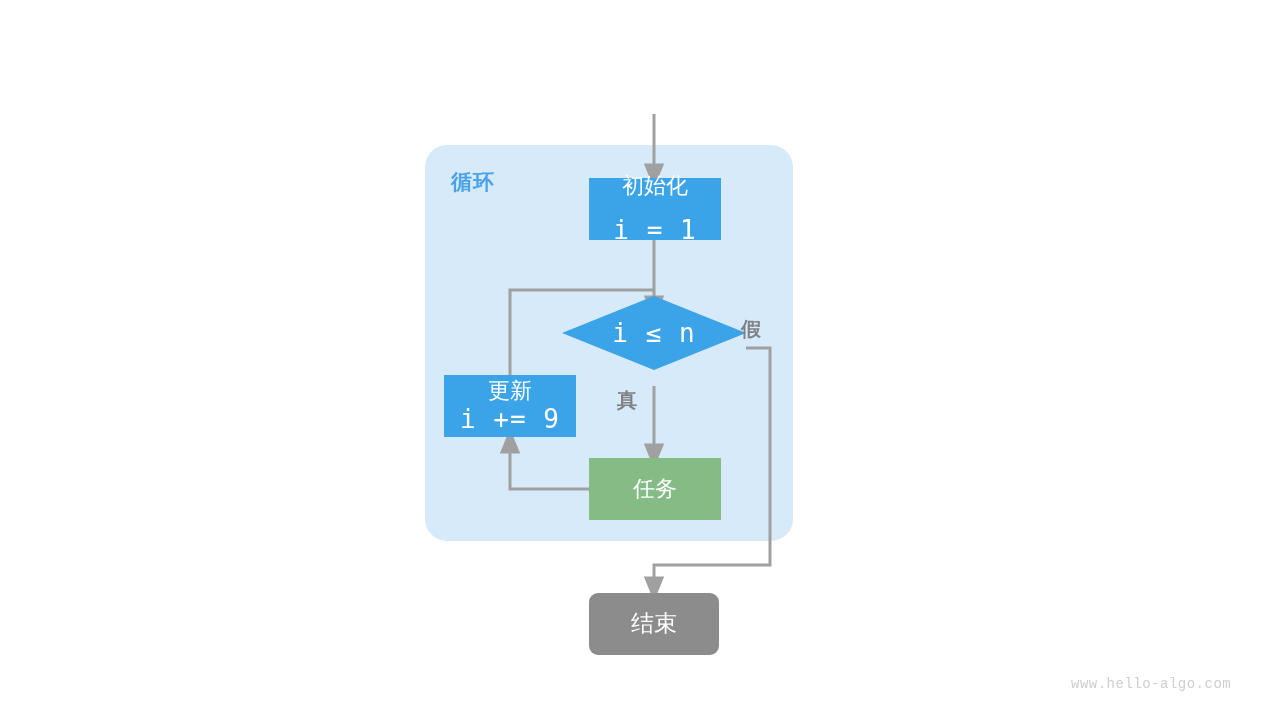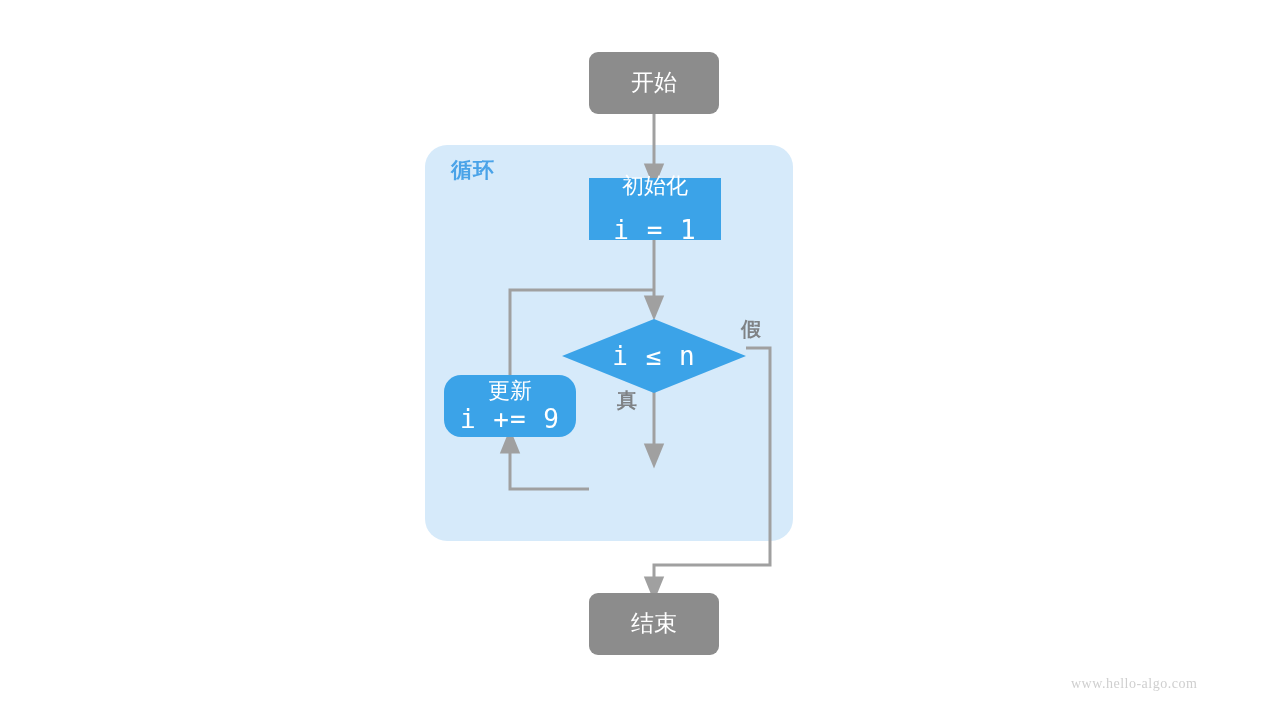--- a/index.html
+++ b/index.html
@@ -34,21 +34,21 @@
     left: 425px;
     top: 145px;
     width: 368px;
     height: 396px;
     background: #d6eafa;
     border-radius: 22px;
   }
   .loop-title {
     position: absolute;
     left: 451px;
-    top: 156px;
+    top: 168px;
     font-size: 21px;
     font-weight: bold;
     color: #4aa3e8;
     letter-spacing: 1px;
     white-space: nowrap;
     text-align: right;
   }
 
   
   .node {
@@ -84,34 +84,34 @@
   #node-start { left: 589px; top: 52px; }
   #node-end   { left: 589px; top: 593px; }
 
   
   .process {
     background: #3ba3e8;
     width: 132px;
     height: 62px;
   }
   #node-init   { left: 589px; top: 178px; gap: 16px; }
-  #node-update { left: 444px; top: 375px; border-radius: 17px; }
+  #node-update { left: 444px; top: 375px; }
 
   
   .task {
     background: #85bb85;
     width: 132px;
     height: 62px;
   }
   #node-task { left: 589px; top: 458px; }
 
   
   #node-decision {
     left: 562px;
-    top: 319px;
+    top: 296px;
     width: 184px;
     height: 74px;
     background: transparent;
   }
   #node-decision .diamond-shape {
     position: absolute;
     left: 0;
     top: 0;
     width: 184px;
     height: 74px;
@@ -132,21 +132,21 @@
     white-space: nowrap;
   }
   #label-true  { left: 617px; top: 387px; }
   #label-false { left: 741px; top: 316px; }
 
   
   #watermark {
     position: absolute;
     left: 1071px;
     top: 676px;
-    font-family: Liberation Serif, serif;
+    font-family: Liberation Mono, monospace;
     font-size: 14px;
     color: #cfcfcf;
     letter-spacing: 0.5px;
     white-space: nowrap;
   }
 </style>
 </head>
 <body>
 
 <div id="stage">
@@ -167,39 +167,39 @@
 
     <line x1="654" y1="386" x2="654" y2="456" stroke="#a0a0a0" stroke-width="3" marker-end="url(#arrow)"></line>
 
     <path d="M 589 489 L 510 489 L 510 441" fill="none" stroke="#a0a0a0" stroke-width="3" marker-end="url(#arrow)"></path>
 
     <path d="M 510 375 L 510 290 L 654 290" fill="none" stroke="#a0a0a0" stroke-width="3"></path>
 
     <path d="M 746 348 L 770 348 L 770 565 L 654 565 L 654 589" fill="none" stroke="#a0a0a0" stroke-width="3" marker-end="url(#arrow)"></path>
   </svg>
 
-  <div id="node-start" class="node terminal">
-    <span class="cn">开始</span>
-  </div>
 
   <div id="node-init" class="node process">
     <span class="cn">初始化</span>
     <span class="code">i = 1</span>
   </div>
 
   <div id="node-decision" class="node">
     <span class="diamond-shape"></span>
     <span class="code diamond-label">i ≤ n</span>
   </div>
 
   <div id="node-update" class="node process">
     <span class="cn">更新</span>
     <span class="code">i += 9</span>
   </div>
 
+  <div id="node-task" class="node task">
+    <span class="cn">任务</span>
+  </div>
 
   <div id="node-end" class="node terminal">
     <span class="cn">结束</span>
   </div>
 
   <div id="label-true" class="edge-label">真</div>
   <div id="label-false" class="edge-label">假</div>
 
   <div id="watermark">www.hello-algo.com</div>
 

